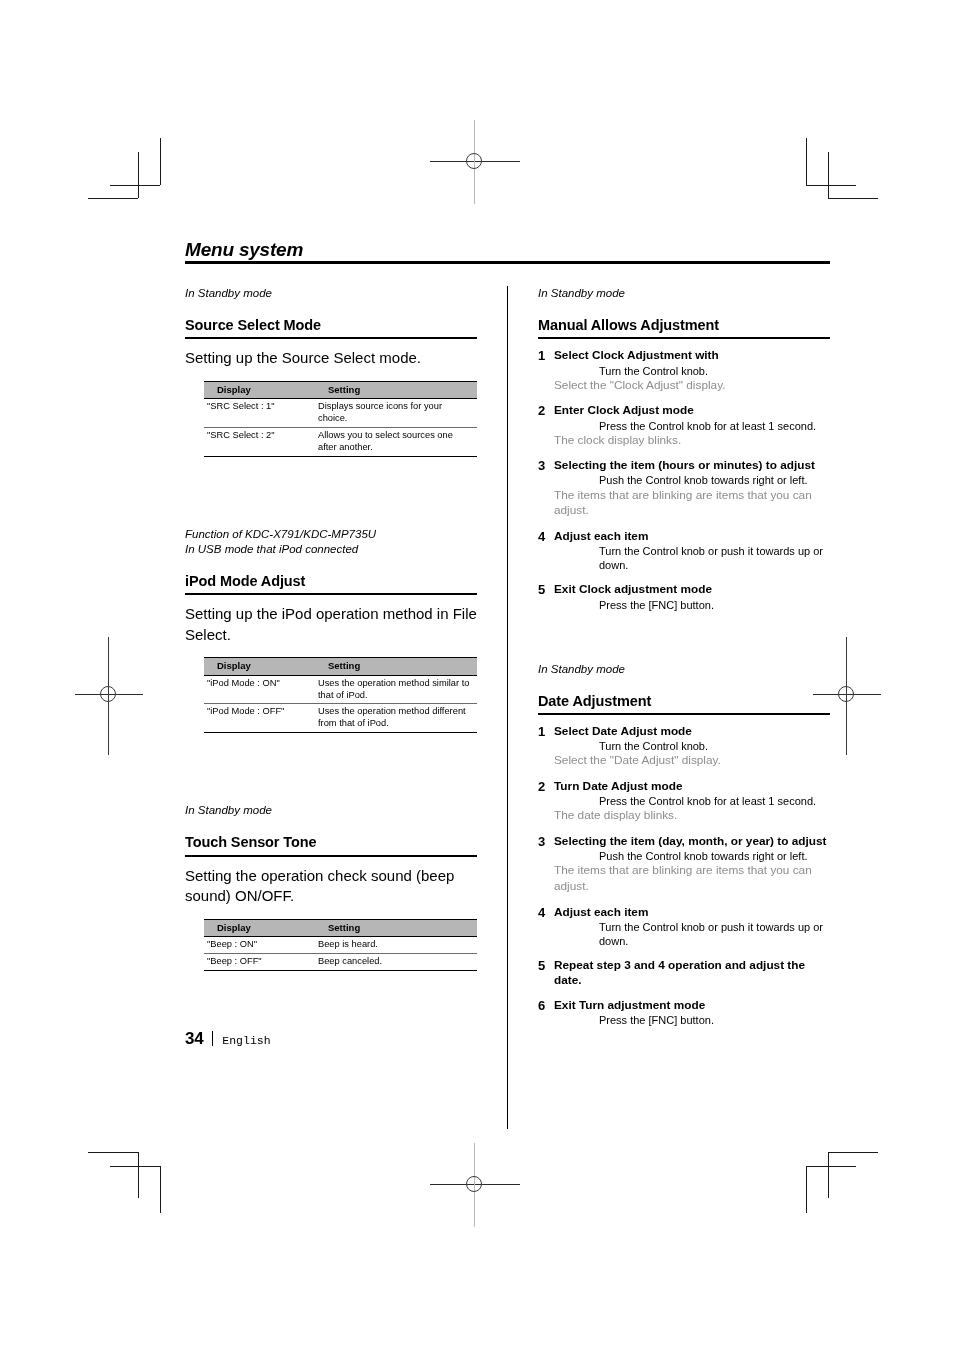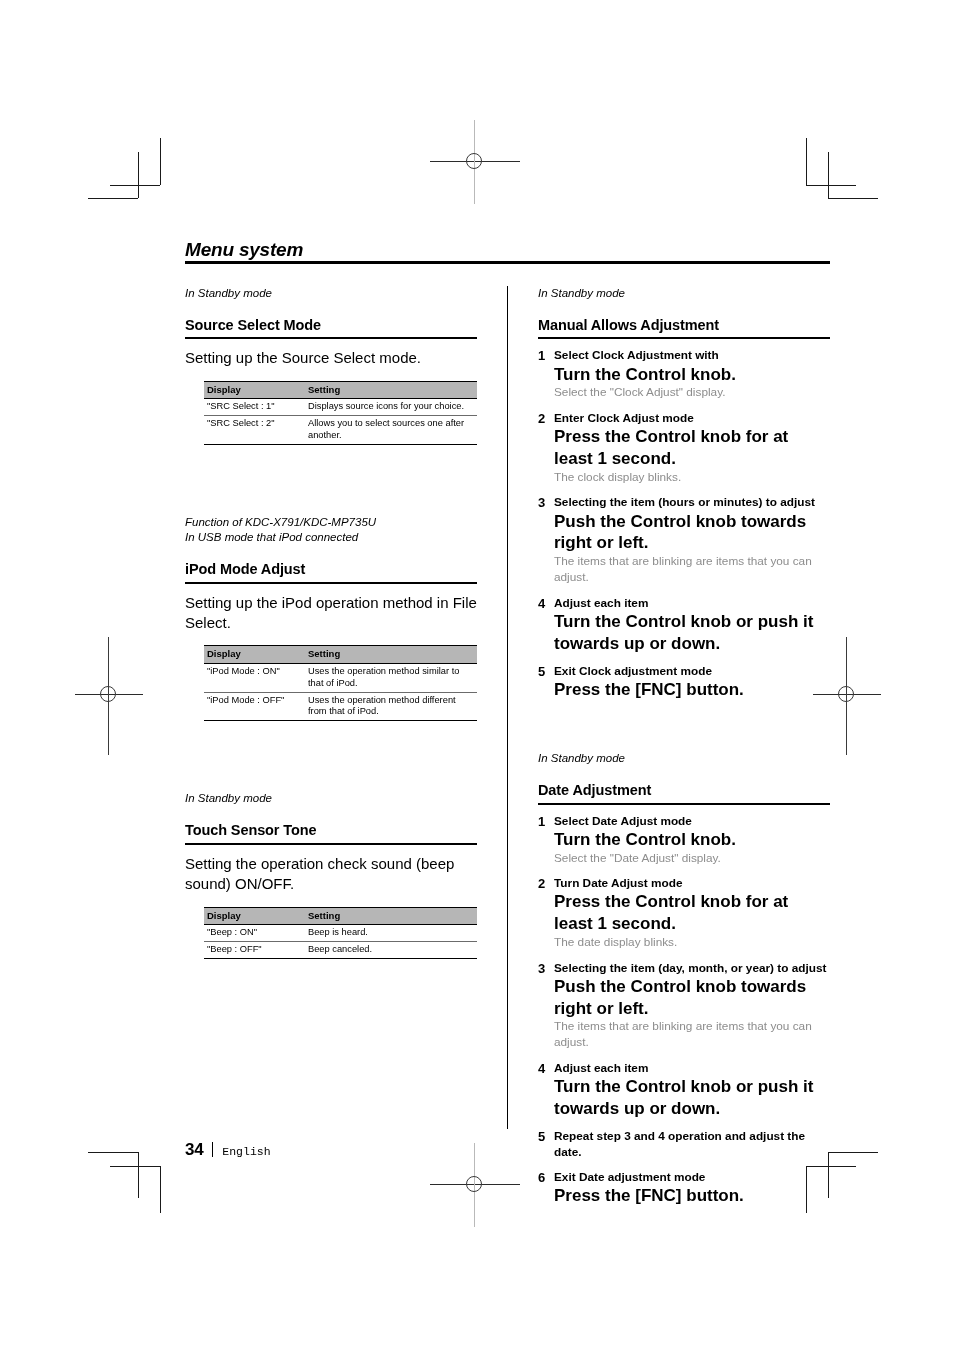--- a/index.html
+++ b/index.html
@@ -118,21 +118,21 @@
     margin-left: 19px;
     border-collapse: collapse;
     font-size: 9.3px;
     border-top: 1.6px solid #000;
     border-bottom: 1.6px solid #000;
   }
   .dtable th {
     background: #b6b6b6;
     font-weight: bold;
     text-align: left;
-    padding: 2px 4px 2px 3px;
+    padding: 2px 4px 2px 13px;
     font-size: 9.5px;
     line-height: 1.3;
   }
   .dtable td {
     padding: 2px 4px 2px 3px;
     vertical-align: top;
     line-height: 1.28;
     border-top: 0.8px solid #6b6b6b;
   }
   .dtable tbody tr:first-child td { border-top: 0.8px solid #000; }
@@ -151,38 +151,39 @@
     font-size: 13px;
     font-weight: bold;
     line-height: 1.28;
   }
   .step-title {
     font-size: 11.8px;
     font-weight: bold;
     line-height: 1.28;
   }
   .step-action {
-    font-size: 17px;
-    font-weight: bold;
+    font-size: 11px;
+    font-weight: normal;
     line-height: 1.28;
+    margin-left: 45px;
   }
   .step-note {
     font-size: 11.8px;
     color: #8d8d8d;
     line-height: 1.34;
   }
 
   .spacer-lg { height: 64px; }
   .spacer-md { height: 40px; }
 
   
   .footer {
     position: absolute;
     left: 185px;
-    top: 1140px;
+    top: 1029px;
     display: flex;
     align-items: baseline;
   }
   .folio {
     font-size: 17px;
     font-weight: bold;
     letter-spacing: -0.3px;
   }
   .folio-bar {
     width: 1px;
@@ -414,21 +415,21 @@
               <div class="step-action">Turn the Control knob or push it towards up or down.</div>
 
             </div>
             <div class="step">
               <span class="step-num">5</span>
               <div class="step-title">Repeat step 3 and 4 operation and adjust the date.</div>
 
             </div>
             <div class="step">
               <span class="step-num">6</span>
-              <div class="step-title">Exit Date adjustment mode</div>
+              <div class="step-title">Exit Turn adjustment mode</div>
               <div class="step-action">Press the [FNC] button.</div>
 
             </div>
           </div>
         </div>
 
       </div>
     </div>
   </div>
 

